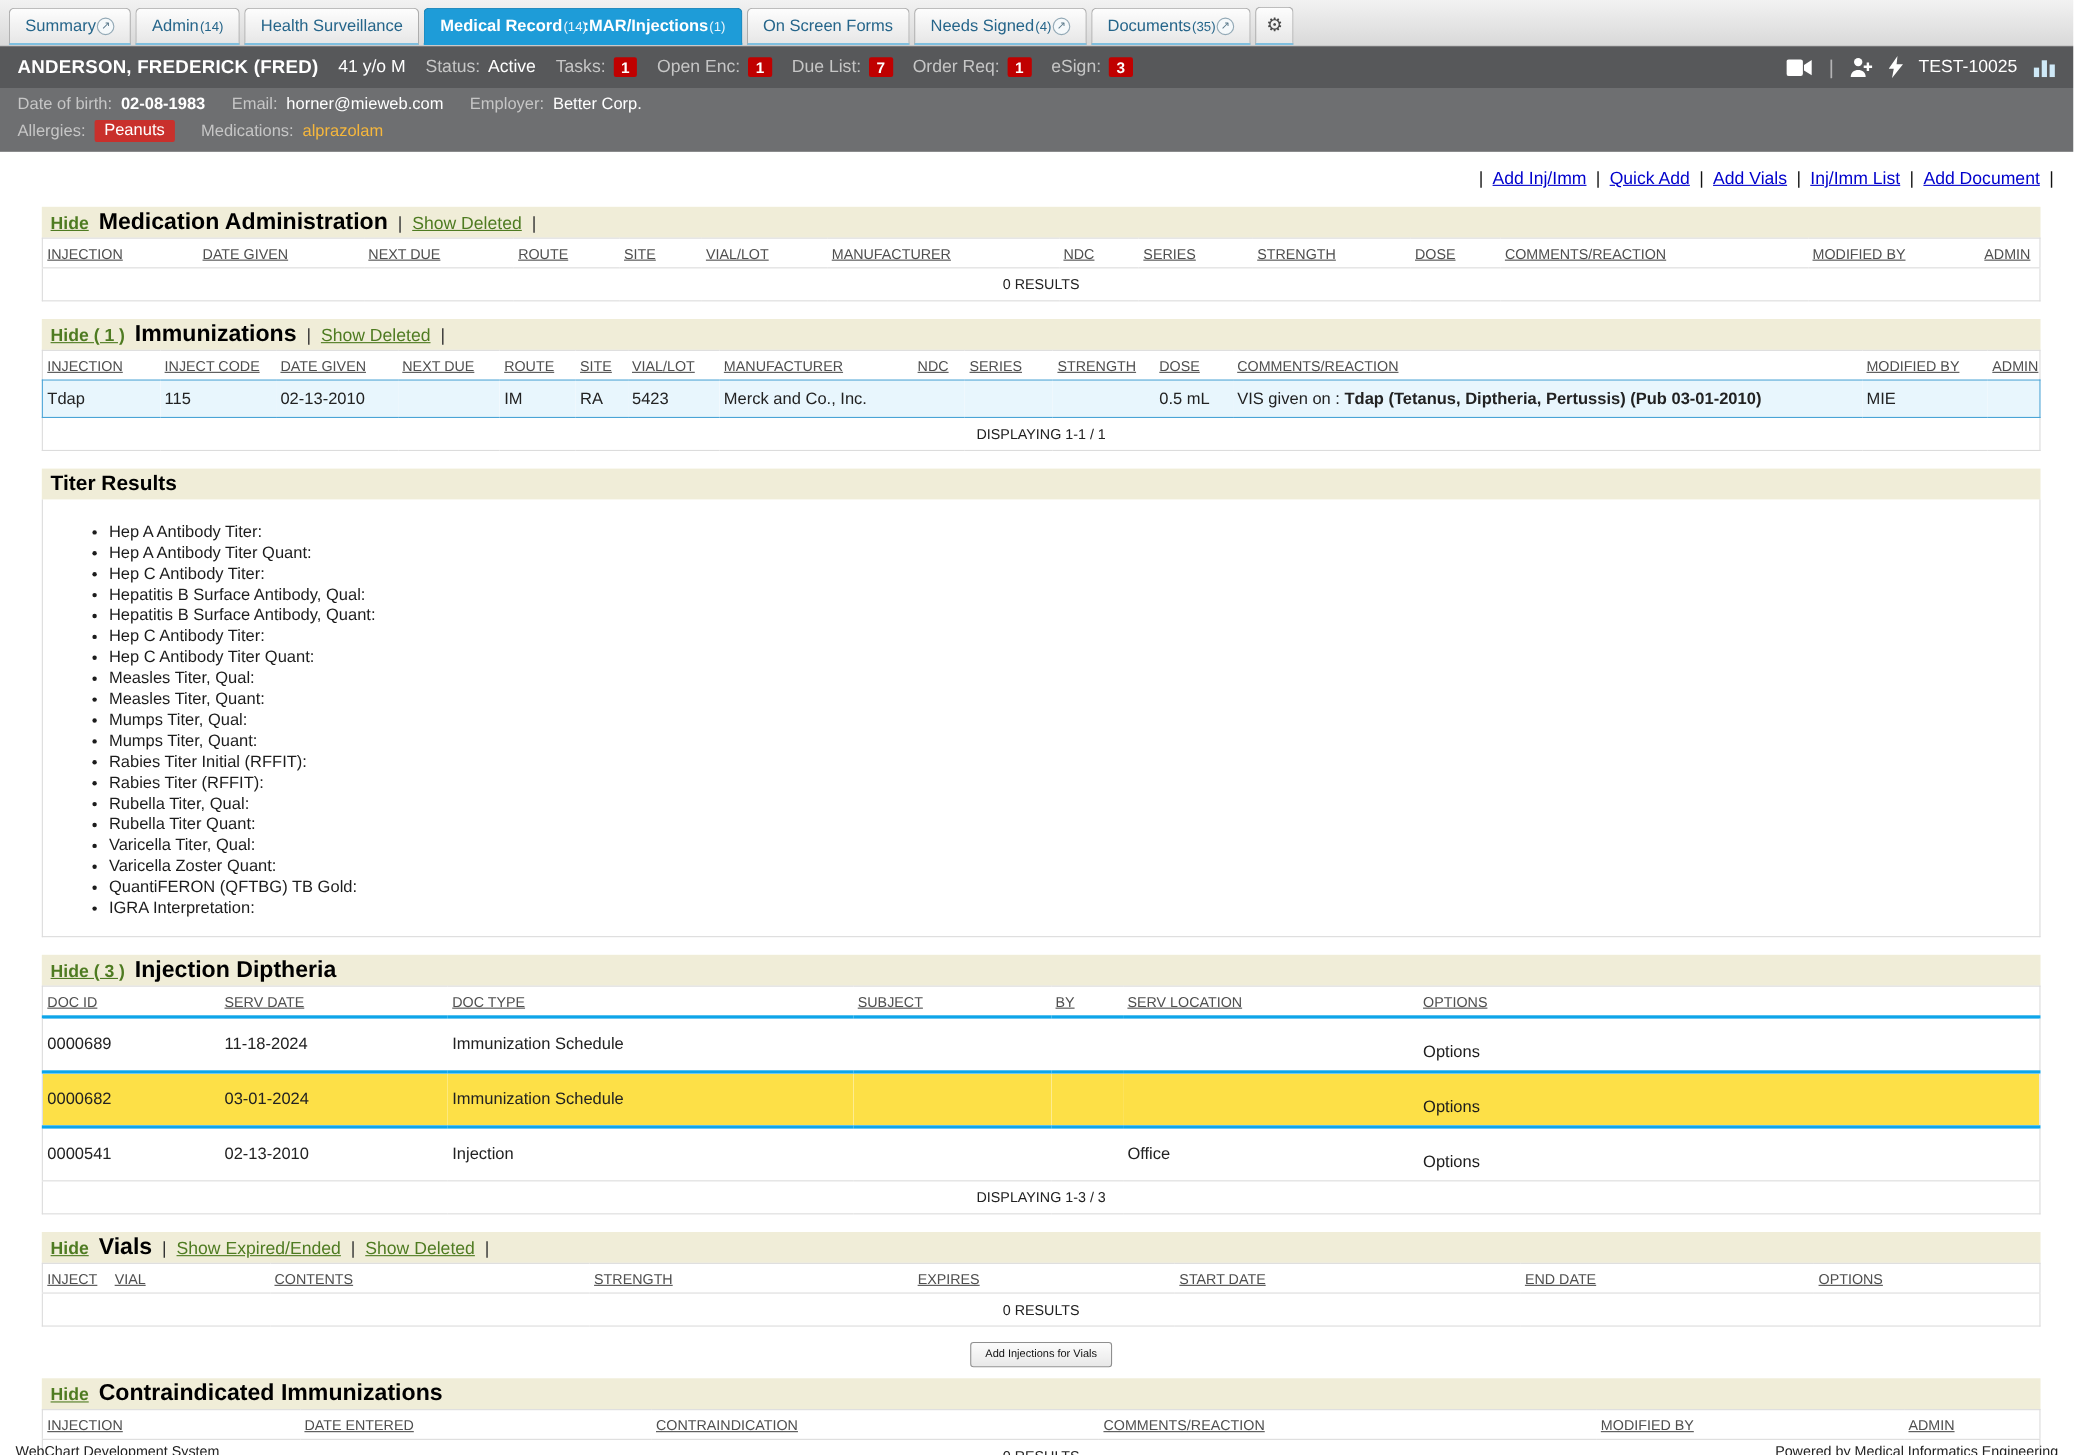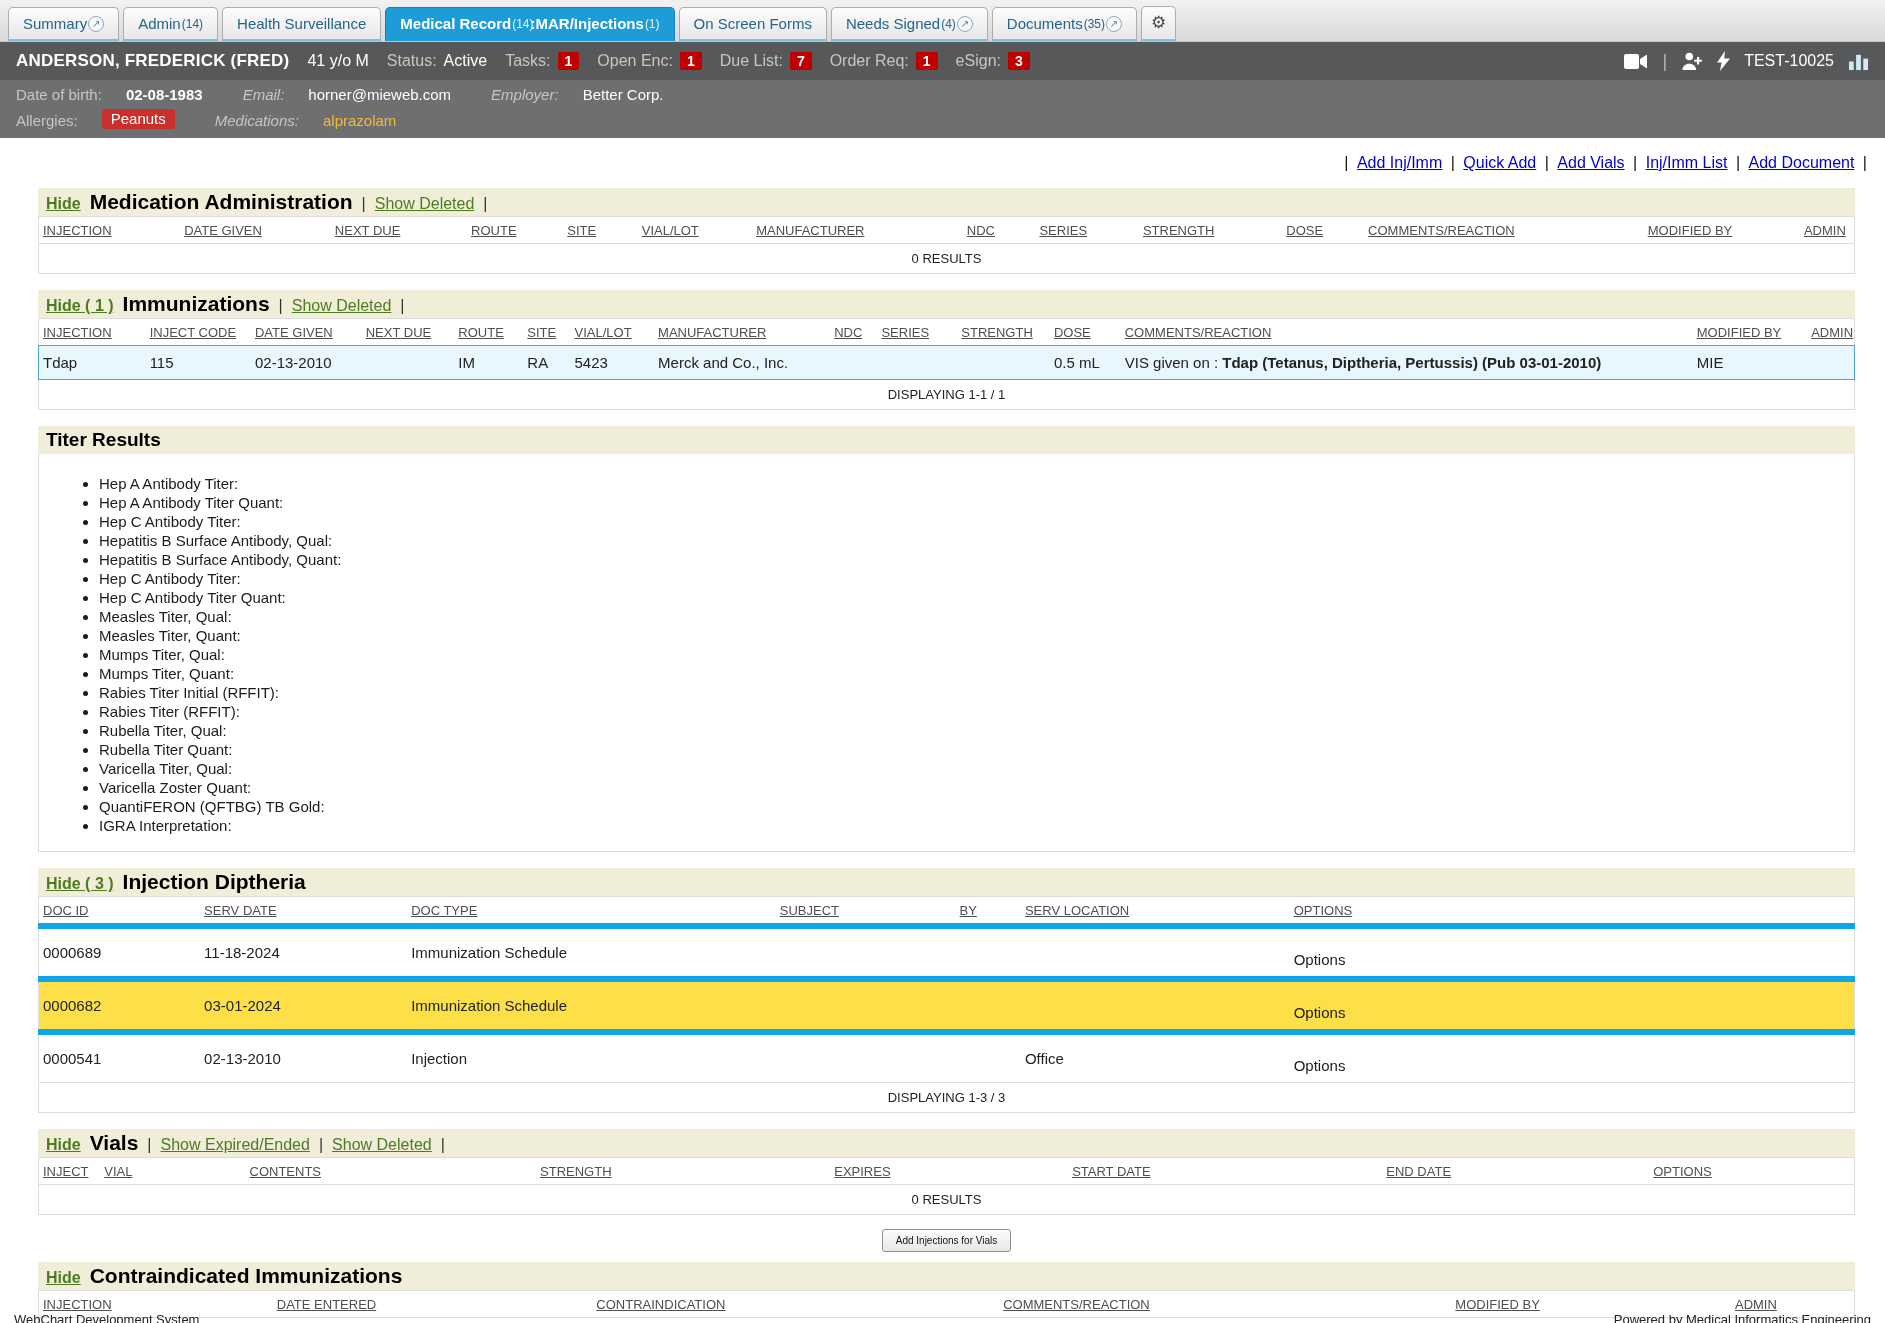--- a/index.html
+++ b/index.html
@@ -46,22 +46,22 @@
   .plabel { color:#c6c6c6; }
   .badge {
     background:#c00000; color:#fff; font-weight:bold; font-size:14px;
     padding:1px 7px; border-radius:2px; cursor:pointer;
   }
   .pbar1-right { margin-left:auto; display:flex; align-items:center; gap:14px; }
   .vdivider { color:rgba(255,255,255,.55); font-size:18px; }
   .icon-btn { display:inline-flex; align-items:center; cursor:pointer; }
 
   .pbar2 { background:#6e6f71; color:#fff; font-size:15px; padding:3px 0 6px; }
-  .prow { display:flex; align-items:flex-end; gap:24px; padding:3px 16px; }
-  .ml { margin-left:16px;font-style:italic; }
+  .prow { display:flex; align-items:center; gap:8px; padding:3px 16px; }
+  .ml { margin-left:16px; }
   .bold { font-weight:bold; }
   .allergy-badge {
     background:#c9302c; color:#fff; padding:1px 9px 2px; border-radius:2px; cursor:pointer;
   }
   .medication { color:#f6b73c; }
 
   
   .action-links { text-align:right; padding:16px 18px 0 0; font-size:16px; color:#111; }
   .action-links a { color:#0000cc; text-decoration:underline; margin:0 4px; }
   .action-links .pipe { color:#111; }
@@ -93,21 +93,21 @@
     padding:8px 4px;
   }
   .imm-row td:first-child { border-left:1px solid #4aa4d6; }
   .imm-row td:last-child { border-right:1px solid #4aa4d6; }
 
   .titer-box { border:1px solid #dcdcdc; border-top:none; padding:20px 12px 16px 34px; }
   .titer-box ul { list-style:disc; margin-left:26px; }
   .titer-box li { font-size:15px; line-height:19px; color:#1c1c1c; }
 
   .docrow { cursor:pointer; }
-  .docrow td { padding:15px 4px; border-top:6px solid #0ea5e9; }
+  .docrow td { padding:15px 4px; border-top:3px solid #0ea5e9; }
   .docrow.alt td { background:#fde047; }
   .options-link { position:relative; top:7px; color:#1c1c1c; cursor:pointer; }
 
   .btn-row { text-align:center; margin:14px 0 10px; }
   .std-button {
     font-family:"Liberation Sans", sans-serif; font-size:10px; color:#111;
     padding:5px 13px; background:linear-gradient(#fcfcfc,#e8e8e8);
     border:1px solid #8f8f8f; border-radius:3px; cursor:pointer;
   }
 

